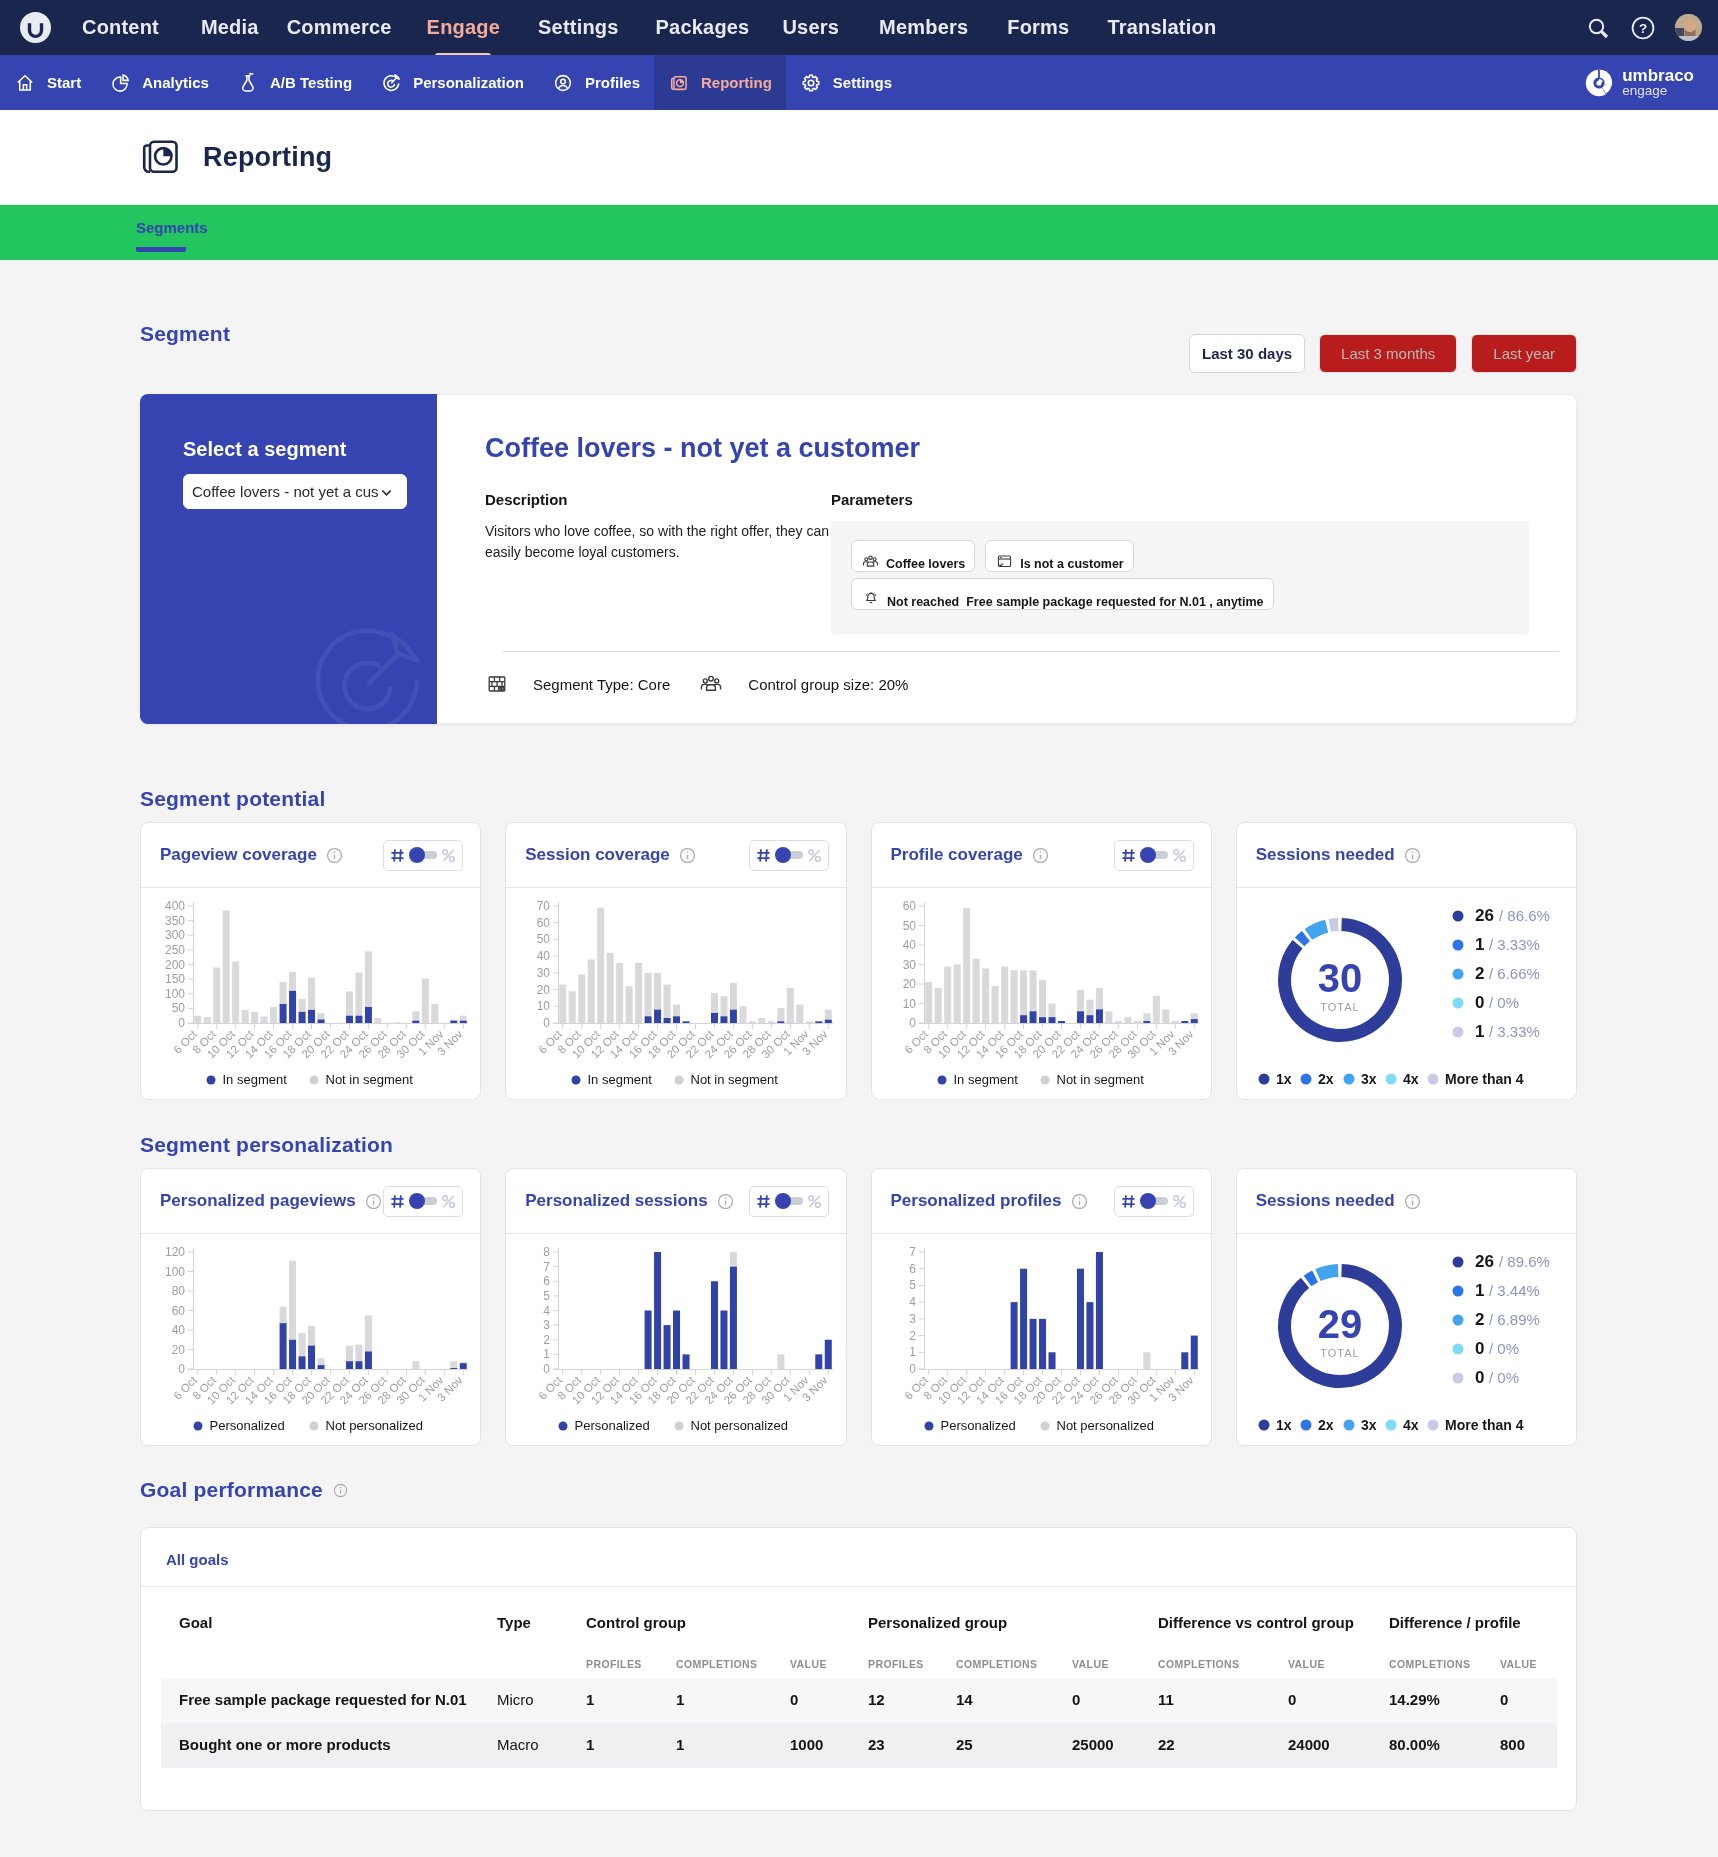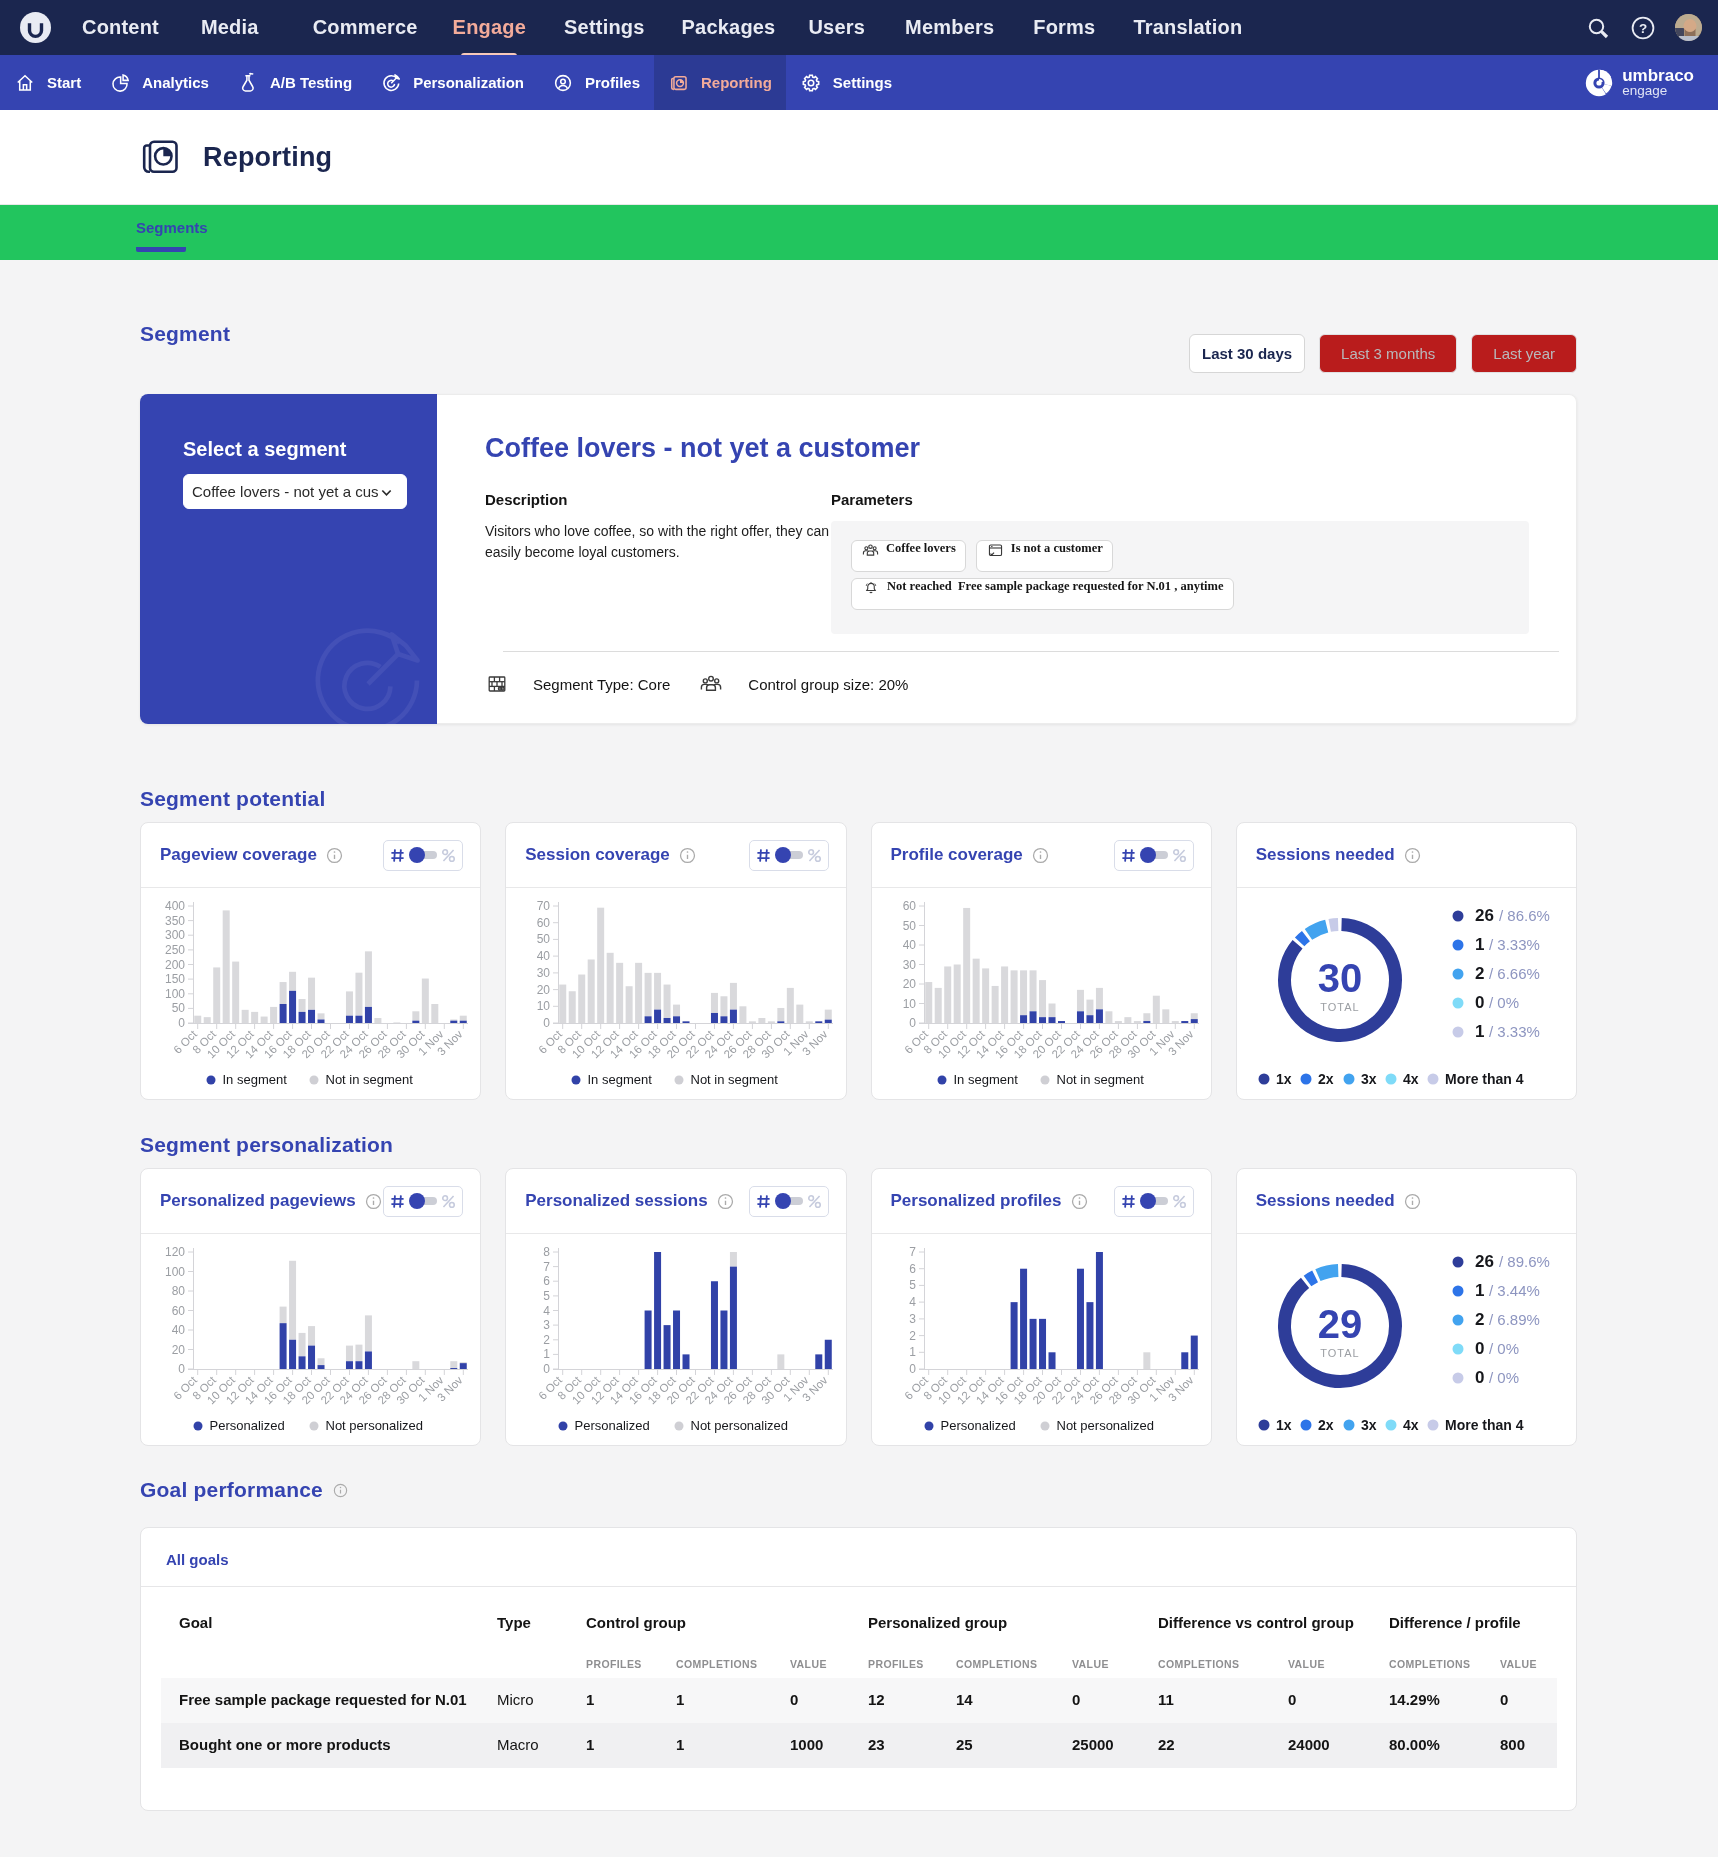--- a/index.html
+++ b/index.html
@@ -1,20 +1,20 @@
 <!DOCTYPE html>
 <html><head><meta charset="utf-8"><style>
 * { margin:0; padding:0; box-sizing:border-box; }
 body { width:1718px; font-family:"Liberation Sans", sans-serif; background:#f4f4f5; }
 .nav1 { height:55px; background:#1b264f; display:flex; align-items:center; position:relative; }
 .nav1 .logo { margin-left:20px; width:31px; height:31px; }
 .nav1 ul { display:flex; list-style:none; }
 .nav1 li { font-size:20px; color:#e9ebf3; font-weight:bold; letter-spacing:0.2px; }
 .nav1 li:nth-child(1){margin-left:31px} .nav1 li:nth-child(2){margin-left:42px}
-.nav1 li:nth-child(3){margin-left:54px} .nav1 li:nth-child(4){margin-left:35px}
+.nav1 li:nth-child(3){margin-left:28px} .nav1 li:nth-child(4){margin-left:35px}
 .nav1 li:nth-child(5){margin-left:38px} .nav1 li:nth-child(6){margin-left:37px}
 .nav1 li:nth-child(7){margin-left:33px} .nav1 li:nth-child(8){margin-left:40px}
 .nav1 li:nth-child(9){margin-left:39px} .nav1 li:nth-child(10){margin-left:38px}
 .nav1 li.eng { color:#f3ab9a; position:relative; }
 .nav1 li.eng:after { content:""; position:absolute; left:50%; transform:translateX(-50%); bottom:-21px; width:56px; height:7px; border-radius:3px; background:#f8c9ba; }
 .n1icons { position:absolute; right:16px; display:flex; align-items:center; gap:19px; }
 .nav2 { height:55px; background:#3544b1; display:flex; align-items:stretch; position:relative; }
 .nav2 a { display:flex; align-items:center; gap:11px; padding:0 14px; color:#fff; font-size:15px; font-weight:bold; text-decoration:none; }
 .nav2 a.active { background:#2c3a94; color:#f3ab9a; }
 .eng-logo { position:absolute; right:24px; top:0; height:55px; display:flex; align-items:center; gap:9px; }
@@ -40,21 +40,21 @@
 .wm { position:absolute; left:169px; top:231px; }
 .segdetail { flex:1; background:#fff; border-radius:0 8px 8px 0; border:1px solid #ececec; border-left:none; padding:38px 0 0 48px; }
 .segdetail h3 { color:#3544b1; font-size:27px; font-weight:bold; }
 .cols { display:flex; margin-top:27px; }
 .cols .c1 { width:346px; }
 .cols .c2 { flex:1; margin-right:47px; }
 .lbl { font-size:15px; font-weight:bold; color:#141414; }
 .desc { margin-top:13px; font-size:14px; color:#1c1c1c; line-height:1.5; white-space:nowrap; position:relative; z-index:2; }
 .parambox { margin-top:13px; background:#f5f5f6; border-radius:4px; padding:19px 0 24px 20px; }
 .pillrow { display:flex; gap:10px; }
-.pill { display:inline-flex; align-items:flex-start; gap:6px; height:32px; background:#fff; border:1px solid #d8d8d8; border-radius:6px; padding:0 9px; font-size:12.5px; font-weight:bold; color:#161616;font-family:Liberation Serif, serif; }
+.pill { display:inline-flex; align-items:flex-end; gap:6px; height:32px; background:#fff; border:1px solid #d8d8d8; border-radius:6px; padding:0 9px; font-size:12.5px; font-weight:bold; color:#161616; }
 .pillrow + .pillrow { margin-top:6px; }
 .sep { border-top:1px solid #dcdcdc; margin:17px 17px 0 18px; }
 .meta { display:flex; gap:28px; padding:19px 0 26px 0; align-items:center; }
 .meta .m { display:flex; align-items:center; gap:24px; font-size:15px; font-weight:normal; color:#141414; }
 .cardgrid { display:grid; grid-template-columns:repeat(4,1fr); gap:24px; margin-top:11px; }
 .card { background:#fff; border:1px solid #e4e4e6; border-radius:8px; height:278px; overflow:hidden; }
 .chead { height:65px; border-bottom:1px solid #e8e8e9; display:flex; align-items:center; justify-content:space-between; padding:0 17px 0 19px; }
 .ctitle { display:flex; align-items:center; gap:9px; }
 .ctitle span { font-size:17px; font-weight:bold; color:#3544b1; }
 .toggle { width:80px; height:31px; border:1px solid #d9dde9; border-radius:5px; display:flex; align-items:center; justify-content:space-between; padding:0 6px; }

